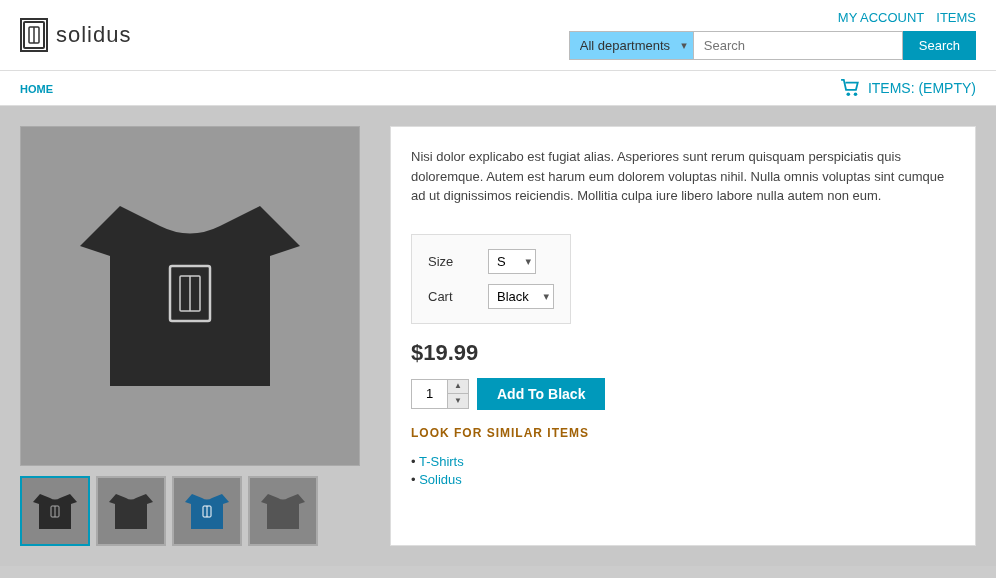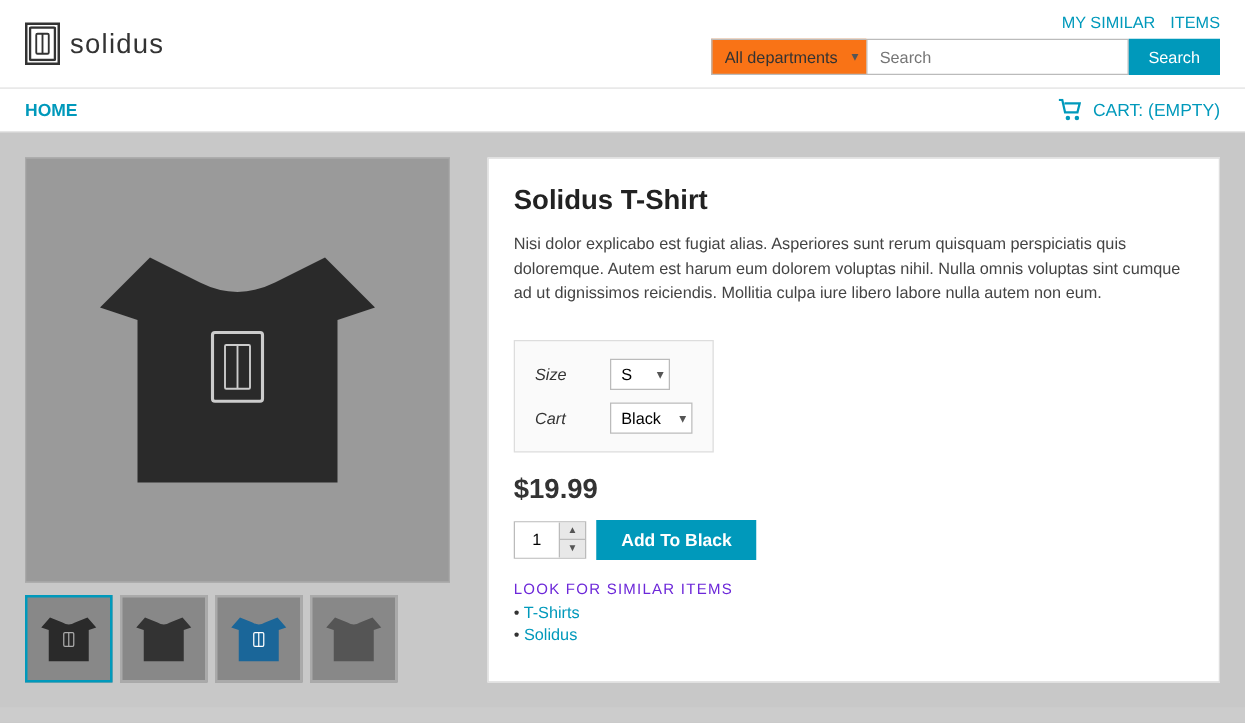--- a/index.html
+++ b/index.html
@@ -49,21 +49,21 @@
     .header-links a {
       color: #0099bb;
       text-decoration: none;
       font-size: 13px;
     }
     .search-bar {
       display: flex;
       gap: 0;
     }
     .dept-select {
-      background: #f97316;
+      background: #7dd3fc;
       border: 1px solid #bbb;
       border-right: none;
       padding: 6px 10px;
       font-size: 13px;
       cursor: pointer;
       color: #333;
       appearance: none;
       -webkit-appearance: none;
       padding-right: 22px;
       position: relative;
@@ -102,21 +102,21 @@
       background: #fff;
       padding: 8px 20px;
       display: flex;
       align-items: center;
       justify-content: space-between;
       border-bottom: 1px solid #ddd;
     }
     .nav-home a {
       color: #0099bb;
       text-decoration: none;
-      font-size: 14px;
+      font-size: 11px;
       font-weight: bold;
     }
     .cart-area {
       display: flex;
       align-items: center;
       gap: 6px;
       color: #0099bb;
       font-size: 14px;
       cursor: pointer;
     }
@@ -202,21 +202,20 @@
       display: flex;
       align-items: center;
       margin-bottom: 10px;
       gap: 10px;
     }
     .option-row:last-child { margin-bottom: 0; }
     .option-label {
       width: 50px;
       font-size: 13px;
       color: #333;
-      font-style: italic;
     }
     .option-select {
       border: 1px solid #bbb;
       padding: 4px 22px 4px 8px;
       font-size: 13px;
       background: #fff;
       cursor: pointer;
       appearance: none;
       -webkit-appearance: none;
       position: relative;
@@ -293,25 +292,25 @@
       border: none;
       padding: 8px 20px;
       font-size: 14px;
       cursor: pointer;
       font-weight: bold;
     }
     .similar-section {
       font-size: 13px;
     }
     .similar-title {
-      font-weight: normal;
+      font-weight: bold;
       font-size: 12px;
       letter-spacing: 1px;
-      margin-bottom: 4px;
-      color: #6d28d9;
+      margin-bottom: 14px;
+      color: #a16207;
     }
     .similar-list {
       list-style: none;
       padding: 0;
     }
     .similar-list li {
       margin-bottom: 3px;
     }
     .similar-list li::before {
       content: '• ';
@@ -331,21 +330,21 @@
       <svg width="22" height="28" viewBox="0 0 22 28">
         <rect x="1" y="1" width="20" height="26" rx="1" fill="none" stroke="#333" stroke-width="2"></rect>
         <rect x="6" y="6" width="10" height="16" rx="1" fill="none" stroke="#333" stroke-width="1.5"></rect>
         <line x1="11" y1="6" x2="11" y2="22" stroke="#333" stroke-width="1.5"></line>
       </svg>
     </div>
     <span class="logo-text">solidus</span>
   </div>
   <div class="header-right">
     <div class="header-links">
-      <a href="#">MY SIMILAR</a>
+      <a href="#">MY ACCOUNT</a>
       <a href="#">ITEMS</a>
     </div>
     <div class="search-bar">
       <div class="dept-wrapper">
         <select class="dept-select">
           <option>All departments</option>
           <option>T-Shirts</option>
           <option>Accessories</option>
         </select>
       </div>
@@ -358,21 +357,21 @@
 <div class="nav-bar">
   <div class="nav-home">
     <a href="#">HOME</a>
   </div>
   <div class="cart-area">
     <svg class="cart-icon-svg" viewBox="0 0 24 20" fill="none" stroke="#0099bb" stroke-width="2">
       <path d="M1 1h3l2.5 11h11l2-8H6"></path>
       <circle cx="9" cy="17" r="2" fill="#0099bb" stroke="none"></circle>
       <circle cx="17" cy="17" r="2" fill="#0099bb" stroke="none"></circle>
     </svg>
-    <span>CART: (EMPTY)</span>
+    <span>ITEMS: (EMPTY)</span>
   </div>
 </div>
 
 <div class="main-content">
   <div class="product-container">
 
     <div class="product-image-section">
       <div class="main-image">
 
         <svg class="tshirt-main" viewBox="0 0 260 260">
@@ -407,21 +406,20 @@
         </div>
         <div class="thumb">
           <svg viewBox="0 0 50 50">
               <path d="M10 8 L3 16 L9 18 L9 43 L41 43 L41 18 L47 16 L40 8 L30 12 Q25 15 20 12 Z" fill="#555"></path>
             </svg>
         </div>
       </div>
     </div>
 
     <div class="product-details">
-      <h1 class="product-title">Solidus T-Shirt</h1>
       <p class="product-desc">Nisi dolor explicabo est fugiat alias. Asperiores sunt rerum quisquam perspiciatis quis doloremque. Autem est harum eum dolorem voluptas nihil. Nulla omnis voluptas sint cumque ad ut dignissimos reiciendis. Mollitia culpa iure libero labore nulla autem non eum.</p>
 
       
       <div class="options-box">
         <div class="option-row">
           <span class="option-label">Size</span>
           <div class="select-wrapper">
             <select class="option-select">
               <option>S</option>
               <option>M</option>

